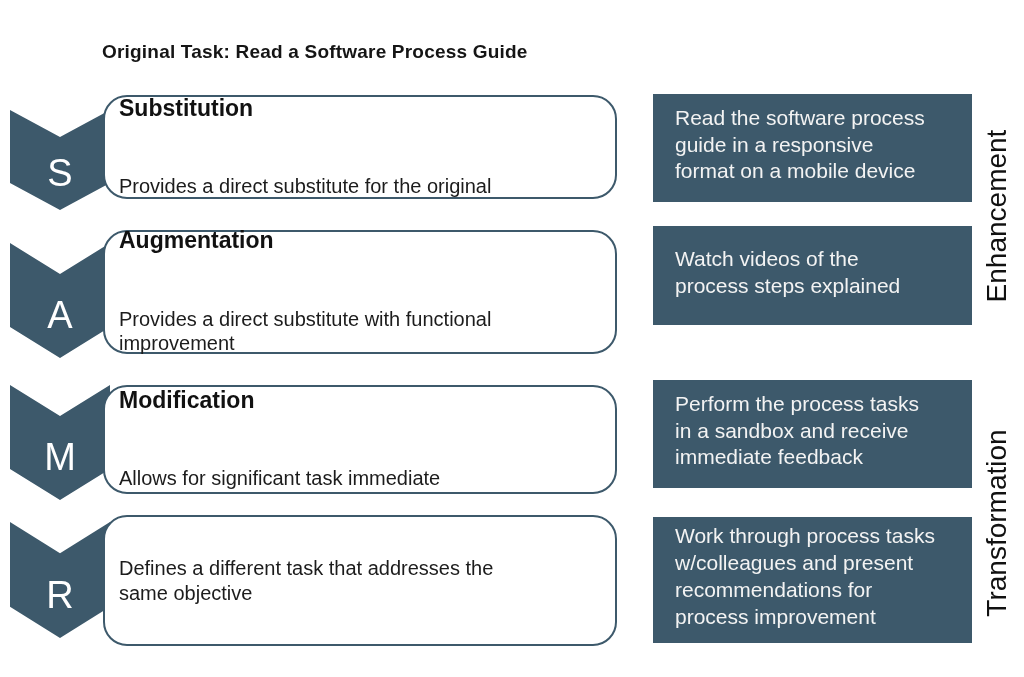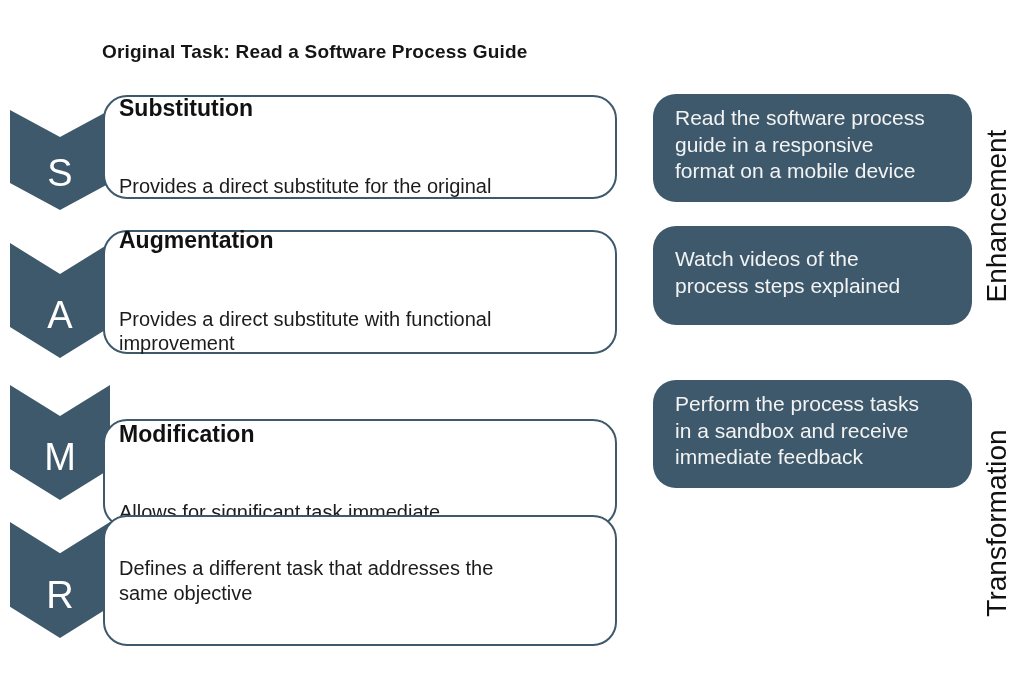--- a/index.html
+++ b/index.html
@@ -35,38 +35,37 @@
   .stage{
     position:absolute;left:103px;width:514px;z-index:2;
     background:#ffffff;border:2px solid #3d596b;border-radius:24px;
     box-sizing:border-box;
     display:flex;flex-direction:column;justify-content:center;
     padding:10px 20px 10px 14px;
     gap:46px;
   }
   .stage1{top:95px;height:104px;}
   .stage2{top:230px;height:124px;}
-  .stage3{top:385px;height:109px;margin-top:34px;}
+  .stage3{top:385px;height:109px;}
   .stage4{top:515px;height:131px;}
   .stage .heading{
     font-size:23px;font-weight:bold;color:#111111;
     margin:0 0 7px 0;line-height:1.1;
   }
   .stage .desc{
     font-size:20px;color:#1c1c1c;line-height:1.22;
     white-space:pre-line;
   }
   
   .task{
     position:absolute;left:653px;width:319px;z-index:2;
     background:#3d596b;color:#f3f3f3;
     box-sizing:border-box;
     display:flex;align-items:center;
     padding:0 10px 6px 22px;
-    border-radius:23px;
   }
   .task1{top:94px;height:108px;}
   .task2{top:226px;height:99px;}
   .task3{top:380px;height:108px;}
   .task4{top:517px;height:126px;}
   .task .task-text{
     font-size:21px;line-height:1.28;white-space:pre-line;
   }
   
   .side-label{
@@ -123,17 +122,23 @@
 immediate feedback</div>
   </div>
 
   <div class="chev chev4">
     <span class="letter">R</span>
   </div>
   <div class="stage stage4">
     <div class="desc">Defines a different task that addresses the
 same objective</div>
   </div>
+  <div class="task task4">
+    <div class="task-text">Work through process tasks
+w/colleagues and present
+recommendations for
+process improvement</div>
+  </div>
 
   <div class="side-label enhancement">Enhancement</div>
   <div class="side-label transformation">Transformation</div>
 
 </div>
 
 </body></html>

